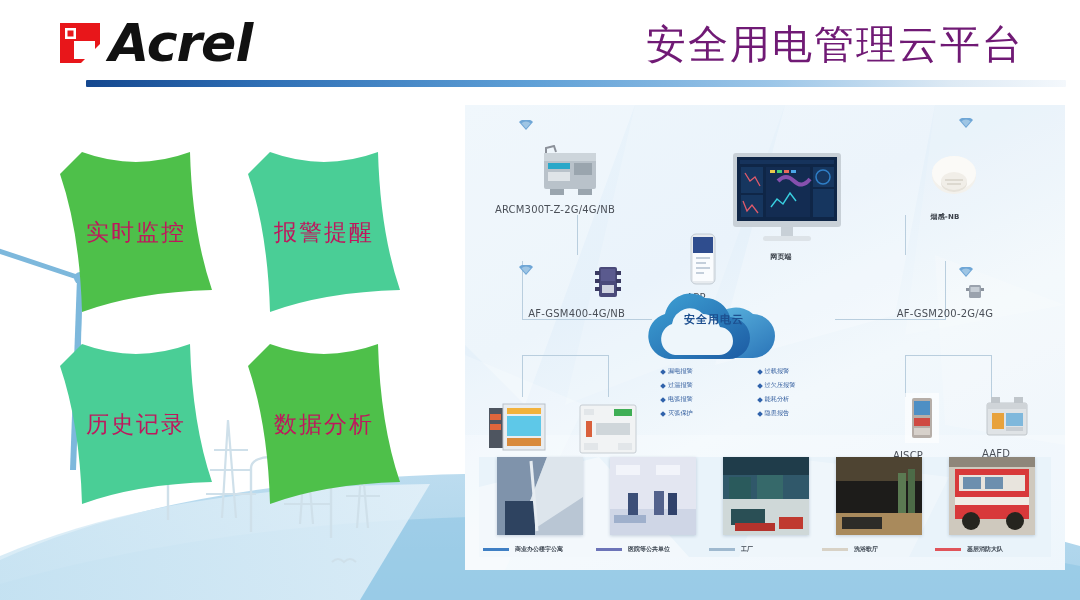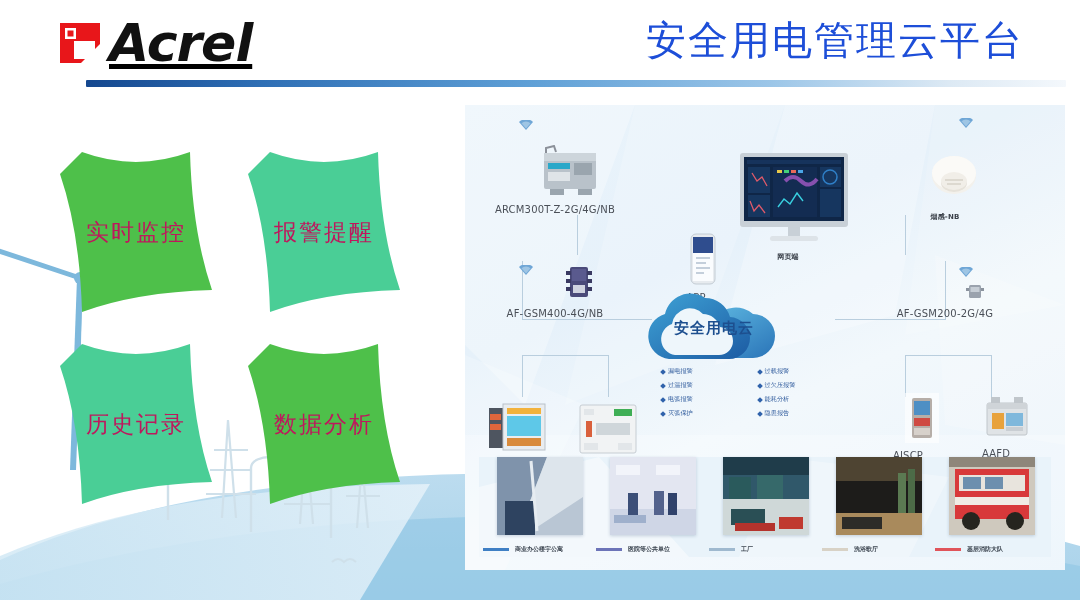--- a/index.html
+++ b/index.html
@@ -10,31 +10,31 @@
     background:#ffffff;
     position:relative;
     overflow:hidden;
   }
 
   
   #scenery { position:absolute; left:0; top:0; width:1080px; height:600px; z-index:0; pointer-events:none; }
 
   
   .header { position:absolute; left:0; top:0; width:1080px; height:96px; z-index:5; }
-  .logo-wrap { position:absolute; left:57px; top:20px; display:flex; align-items:center;text-decoration:underline; }
+  .logo-wrap { position:absolute; left:57px; top:20px; display:flex; align-items:center; }
   .logo-mark { width:46px; height:46px; position:relative; margin-right:6px; }
   .logo-text {
     font-family:"DejaVu Sans", sans-serif;
     font-size:52px; font-weight:bold; font-style:italic;
     letter-spacing:-1px; color:#111; line-height:46px;
   }
   .title-cn {
     position:absolute; right:56px; top:20px;
-    font-family:Liberation Mono, monospace;
-    font-size:40px; color:#1d4ed8; letter-spacing:2px; line-height:48px;
+    font-family:Liberation Sans, sans-serif;
+    font-size:40px; color:#701a75; letter-spacing:2px; line-height:48px;
     white-space:nowrap;
   }
   .rule { position:absolute; left:86px; top:80px; width:980px; height:7px;
     background:linear-gradient(to right,#15488f 0%,#2f6fb5 18%,#5e9fd6 45%,#9cc6e8 70%,#dce9f4 88%,#f4f8fc 100%);
     border-radius:1px; }
 
   
   .plaques { position:absolute; left:0; top:0; z-index:6; }
   .plaque { position:absolute; }
   .plaque .lbl {
@@ -58,24 +58,24 @@
     font-family:"DejaVu Sans","Liberation Sans",sans-serif;
     font-size:10px; color:#4a4f57; white-space:nowrap; letter-spacing:.2px;
     margin-top:3px;
   }
   .node .cap.cn { font-size:7px; font-weight:bold; color:#3b414a; }
 
   .wifi { position:absolute; width:14px; height:11px; }
 
   .cloud-wrap { position:absolute; left:168px; top:175px; width:185px; height:90px; }
   .cloud-label {
-    position:absolute; left:36px; top:39px; width:90px;
+    position:absolute; left:36px; top:32px; width:90px;
     text-align:center;
     font-family:"DejaVu Sans","Liberation Sans",sans-serif;
-    font-size:15px; font-weight:bold; color:#1d4f8f; letter-spacing:1px;
+    font-size:11px; font-weight:bold; color:#1d4f8f; letter-spacing:1px;
   }
 
   .featlist { position:absolute; left:196px; top:262px; width:185px;
     display:grid; grid-template-columns:1fr 1fr; row-gap:5px; column-gap:8px; }
   .feat { display:flex; align-items:center; font-size:6.2px; color:#2e5a9c;
     font-family:"DejaVu Sans","Liberation Sans",sans-serif; white-space:nowrap; }
   .feat .dia { display:inline-block; width:4px; height:4px; background:#2f62ab;
     transform:rotate(45deg); margin-right:3px; flex:none; }
 
   .strip { position:absolute; left:14px; top:352px; width:572px; height:100px; }
@@ -252,21 +252,21 @@
       <rect x="3" y="4" width="20" height="16" fill="#2f4d8e"></rect>
       <rect x="3" y="20" width="20" height="28" fill="#fafcfe"></rect>
       <rect x="6" y="24" width="14" height="2" fill="#c4cfdb"></rect>
       <rect x="6" y="29" width="10" height="2" fill="#c4cfdb"></rect>
       <rect x="6" y="34" width="14" height="2" fill="#c4cfdb"></rect>
       <rect x="6" y="39" width="8" height="2" fill="#c4cfdb"></rect>
     </svg>
     <div class="cap">APP</div>
   </div>
 
-  <div class="node" style="left:258px; top:48px; width:130px;text-align:center;">
+  <div class="node" style="left:251px; top:48px; width:130px;text-align:center;">
     <svg width="108" height="92" viewBox="0 0 108 92" style="margin-left:11px">
       <rect x="0" y="0" width="108" height="74" rx="3" fill="#c8d0d7"></rect>
       <rect x="4" y="4" width="100" height="64" fill="#0f2647"></rect>
       <rect x="7" y="7" width="94" height="4" fill="#16335c"></rect>
       <rect x="8" y="14" width="22" height="26" fill="#16365f"></rect>
       <rect x="8" y="42" width="22" height="22" fill="#16365f"></rect>
       <rect x="33" y="14" width="44" height="50" fill="#132c52"></rect>
       <rect x="80" y="14" width="21" height="20" fill="#16365f"></rect>
       <rect x="80" y="36" width="21" height="28" fill="#16365f"></rect>
       <circle cx="90" cy="24" r="7" fill="none" stroke="#2f7fc7" stroke-width="1.5"></circle>
@@ -288,21 +288,21 @@
     <svg width="58" height="52" viewBox="0 0 58 52" style="margin-left:17px">
       <ellipse cx="29" cy="22" rx="22" ry="19" fill="#f3f1ec"></ellipse>
       <ellipse cx="29" cy="20" rx="22" ry="17" fill="#fbfaf7"></ellipse>
       <ellipse cx="29" cy="30" rx="13" ry="9" fill="#e6e2da"></ellipse>
       <ellipse cx="29" cy="28" rx="13" ry="9" fill="#f1eee8"></ellipse>
       <path d="M20,27 h18 M22,31 h14" stroke="#c9c3b8" stroke-width="1.2"></path>
     </svg>
     <div class="cap cn">烟感-NB</div>
   </div>
 
-  <div class="node" style="left:20px; top:158px; width:140px;">
+  <div class="node" style="left:20px; top:158px; width:140px;text-align:right;">
     <svg width="34" height="38" viewBox="0 0 34 38" style="margin-left:47px">
       <rect x="8" y="4" width="18" height="30" rx="2" fill="#4a4a7a"></rect>
       <rect x="10" y="6" width="14" height="12" fill="#5a5a8e"></rect>
       <rect x="11" y="22" width="12" height="8" fill="#cfd3e0"></rect>
       <rect x="4" y="8" width="5" height="4" fill="#3a3a62"></rect>
         <rect x="4" y="16" width="5" height="4" fill="#3a3a62"></rect>
       <rect x="4" y="24" width="5" height="4" fill="#3a3a62"></rect>
       <rect x="25" y="8" width="5" height="4" fill="#3a3a62"></rect>
         <rect x="25" y="16" width="5" height="4" fill="#3a3a62"></rect>
       <rect x="25" y="24" width="5" height="4" fill="#3a3a62"></rect>

